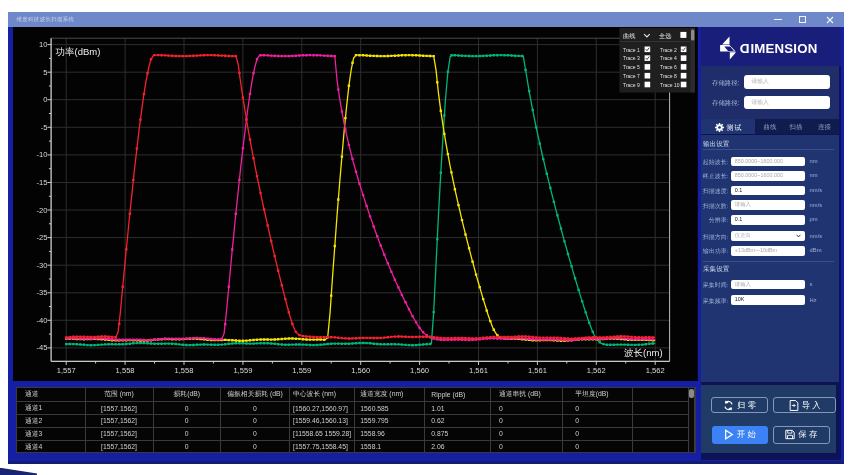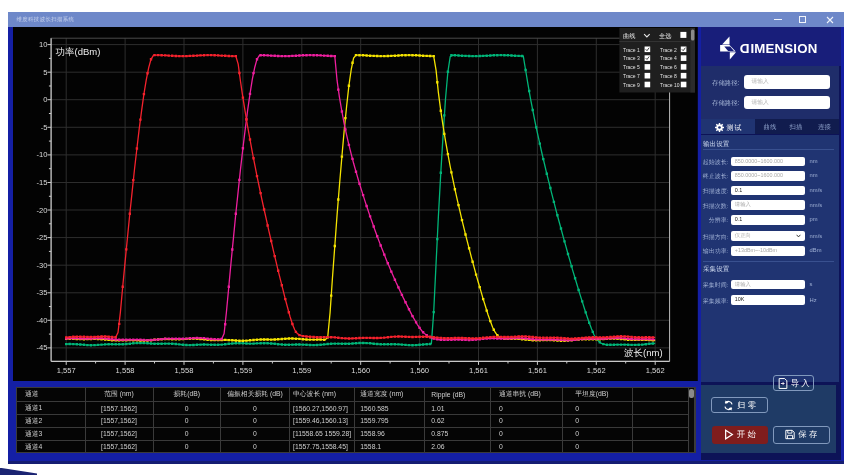--- a/index.html
+++ b/index.html
@@ -1,16 +1,16 @@
 <!DOCTYPE html>
 <html><head><meta charset="utf-8"><style>
 *{margin:0;padding:0;box-sizing:border-box}
 body{width:850px;height:475px;background:#fff;font-family:"Liberation Sans",sans-serif;overflow:hidden;position:relative}
 .btn{position:absolute;border:1px solid #8199bd;border-radius:3px;color:#fff;font-size:8.4px;display:flex;align-items:center;justify-content:center;gap:3px}
-.btnp{background:#7f1d1d;border:none}
+.btnp{background:#3b82f6;border:none}
 td{border:1px solid #3a3a3a;overflow:hidden;white-space:nowrap}
 </style></head><body>
 <div style="position:absolute;left:7.6px;top:12px;width:836px;height:452px;background:#141fa4"></div>
 <div style="position:absolute;left:7.6px;top:460.5px;width:836px;height:3.5px;background:#151d72"></div>
 <div style="position:absolute;left:7.6px;top:12px;width:836px;height:15.3px;background:#6e88c9"></div>
 <div style="position:absolute;left:16.5px;top:16.3px;font-size:5.4px;color:#dfe6f5;opacity:.8;letter-spacing:.4px">维度科技波长扫描系统</div>
 <div style="position:absolute;left:773.5px;top:18.8px;width:8.5px;height:1.2px;background:#f0f3fa"></div>
 <div style="position:absolute;left:799px;top:16px;width:7px;height:7px;border:1.1px solid #f0f3fa"></div>
 <svg style="position:absolute;left:825.5px;top:15.5px" width="8" height="8" viewBox="0 0 8 8">
     <path d="M1 1 L7 7 M7 1 L1 7" stroke="#f0f3fa" stroke-width="1.1"></path>
@@ -334,21 +334,21 @@
     <svg width="11" height="11" viewBox="0 0 20 20" style="vertical-align:-2px">
       <g fill="none" stroke="#fff" stroke-width="2.2">
         <path d="M16.5 8 A7 7 0 0 0 4 5.5"></path>
         <path d="M3.5 12 A7 7 0 0 0 16 14.5"></path>
       </g>
       <path d="M4.8 1 L4 7 L10 6.2 Z" fill="#fff" transform="rotate(-14 4.5 4)"></path>
       <path d="M15.2 19 L16 13 L10 13.8 Z" fill="#fff" transform="rotate(-14 15.5 16)"></path>
     </svg>
     <span>归 零</span>
   </div>
-<div class="btn" style="left:773.2px;top:375px;width:41px;height:16.1px">
+<div class="btn" style="left:773.2px;top:397px;width:63px;height:16.1px">
     <svg width="10" height="11" viewBox="0 0 18 20" style="vertical-align:-2px">
       <path d="M2 1 H12 L16 5 V19 H2 Z" fill="none" stroke="#fff" stroke-width="1.8"></path>
       <path d="M5 10 H11 M8.5 7.5 L11 10 L8.5 12.5" stroke="#fff" stroke-width="1.6" fill="none"></path>
     </svg>
     <span>导 入</span>
   </div>
 <div class="btn btnp" style="left:712px;top:425.7px;width:55.8px;height:17.9px">
     <svg width="10" height="11" viewBox="0 0 16 18" style="vertical-align:-2px">
       <path d="M2.5 2 L13.5 9 L2.5 16 Z" fill="none" stroke="#fff" stroke-width="2"></path>
     </svg>

